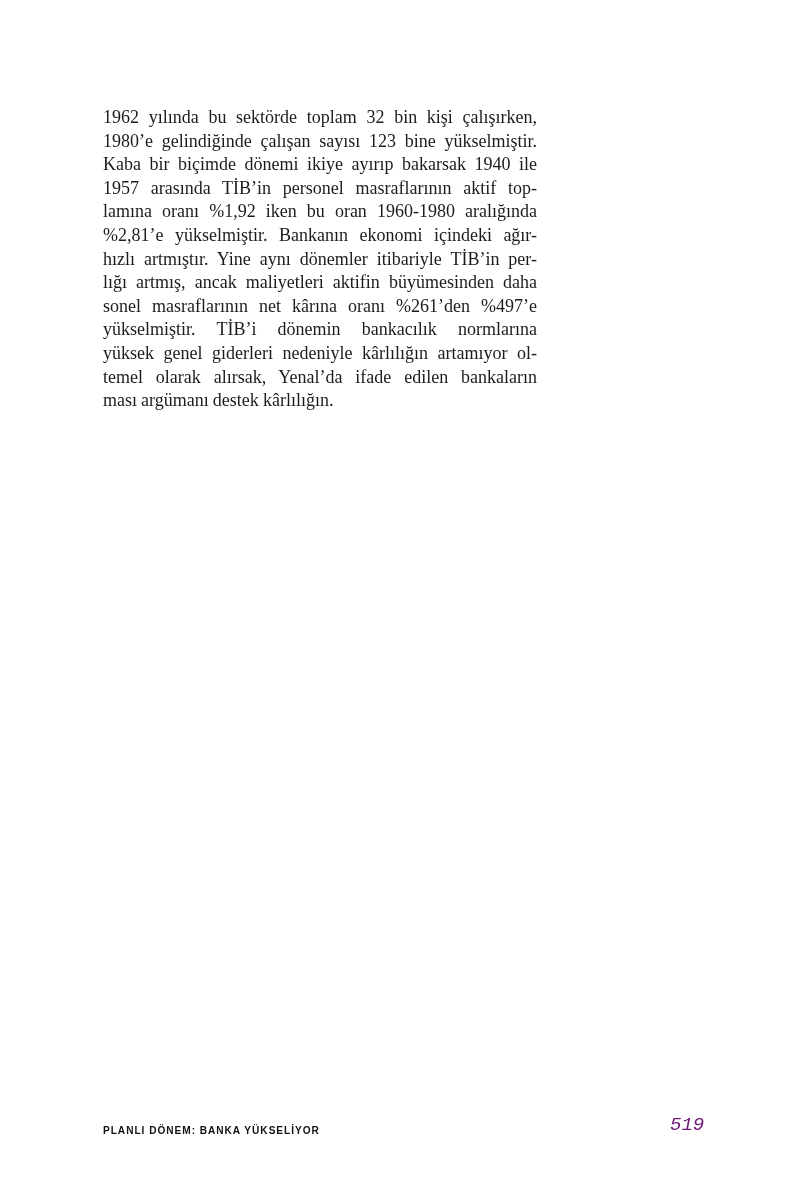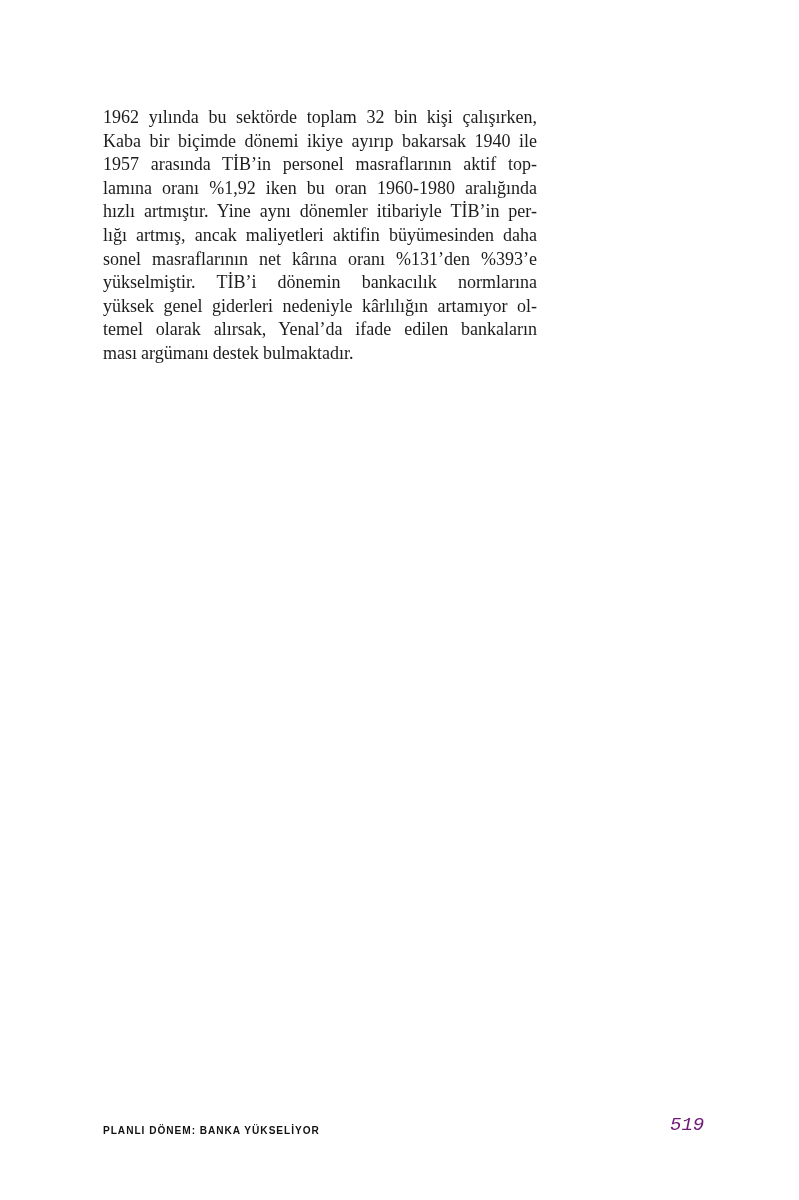--- a/index.html
+++ b/index.html
@@ -59,29 +59,31 @@
     color: #701a75;
   }
 </style>
 </head>
 <body>
 
 <div class="page">
 
   <div class="body-text">
     <div class="line">1962 yılında bu sektörde toplam 32 bin kişi çalışırken,</div>
+    <div class="line">1980’e gelindiğinde çalışan sayısı 123 bine yükselmiştir.</div>
     <div class="line">Kaba bir biçimde dönemi ikiye ayırıp bakarsak 1940 ile</div>
     <div class="line">1957 arasında TİB’in personel masraflarının aktif top-</div>
     <div class="line">lamına oranı %1,92 iken bu oran 1960-1980 aralığında</div>
+    <div class="line">%2,81’e yükselmiştir. Bankanın ekonomi içindeki ağır-</div>
     <div class="line">hızlı artmıştır. Yine aynı dönemler itibariyle TİB’in per-</div>
     <div class="line">lığı artmış, ancak maliyetleri aktifin büyümesinden daha</div>
-    <div class="line">sonel masraflarının net kârına oranı %131’den %393’e</div>
+    <div class="line">sonel masraflarının net kârına oranı %261’den %497’e</div>
     <div class="line">yükselmiştir. TİB’i dönemin bankacılık normlarına</div>
     <div class="line">yüksek genel giderleri nedeniyle kârlılığın artamıyor ol-</div>
     <div class="line">temel olarak alırsak, Yenal’da ifade edilen bankaların</div>
-    <div class="line last">ması argümanı destek bulmaktadır.</div>
+    <div class="line last">ması argümanı destek kârlılığın.</div>
   </div>
 
   <div class="footer-head">PLANLI DÖNEM: BANKA YÜKSELİYOR</div>
 
   <div class="page-number">519</div>
 
 </div>
 
 </body></html>

